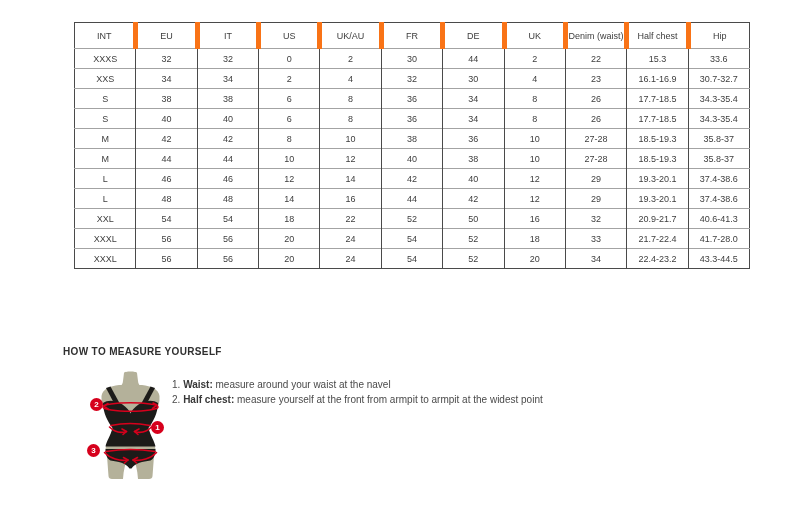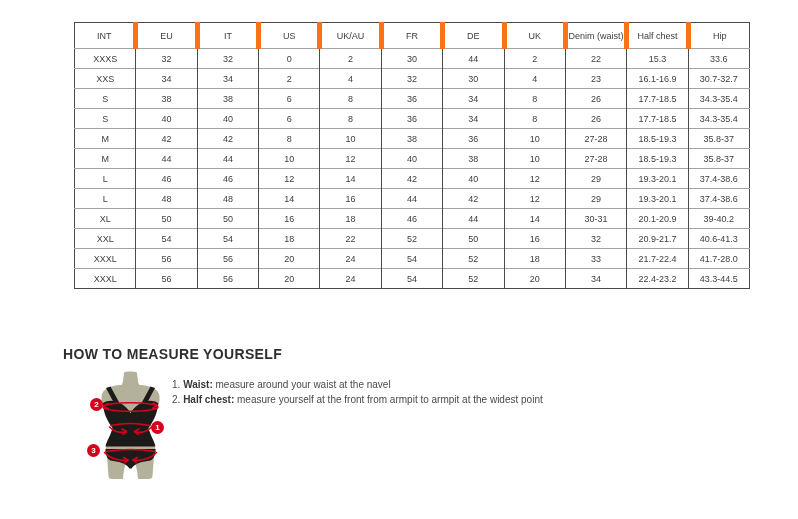--- a/index.html
+++ b/index.html
@@ -35,21 +35,21 @@
     vertical-align:middle;
     border-left:1px solid #4a4a4a;
     border-top:1px solid #a3a3a3;
   }
   table.size-table th:first-child,
   table.size-table td:first-child { border-left:none; }
 
   
   .measure-heading {
     position:absolute; left:63px; top:346px;
-    font-size:14px; font-weight:700; letter-spacing:.35px;
+    font-size:10px; font-weight:700; letter-spacing:.35px;
     color:#2f2f2f;
   }
   .steps {
     position:absolute; left:172px; top:369px;
     font-size:10px; color:#4a4a4a;margin-top:8px;
   }
   .steps .step { line-height:15px; white-space:nowrap; }
   .steps .step b { color:#383838; }
 
   .figure-wrap { position:absolute; left:80px; top:370px; width:100px; height:110px; }
@@ -187,33 +187,20 @@
           <td>14</td>
           <td>16</td>
           <td>44</td>
           <td>42</td>
           <td>12</td>
           <td>29</td>
           <td>19.3-20.1</td>
           <td>37.4-38.6</td>
         </tr>
         <tr>
-          <td>XL</td>
-          <td>50</td>
-          <td>50</td>
-          <td>16</td>
-          <td>18</td>
-          <td>46</td>
-          <td>44</td>
-          <td>14</td>
-          <td>30-31</td>
-          <td>20.1-20.9</td>
-          <td>39-40.2</td>
-        </tr>
-        <tr>
           <td>XXL</td>
           <td>54</td>
           <td>54</td>
           <td>18</td>
           <td>22</td>
           <td>52</td>
           <td>50</td>
           <td>16</td>
           <td>32</td>
           <td>20.9-21.7</td>

